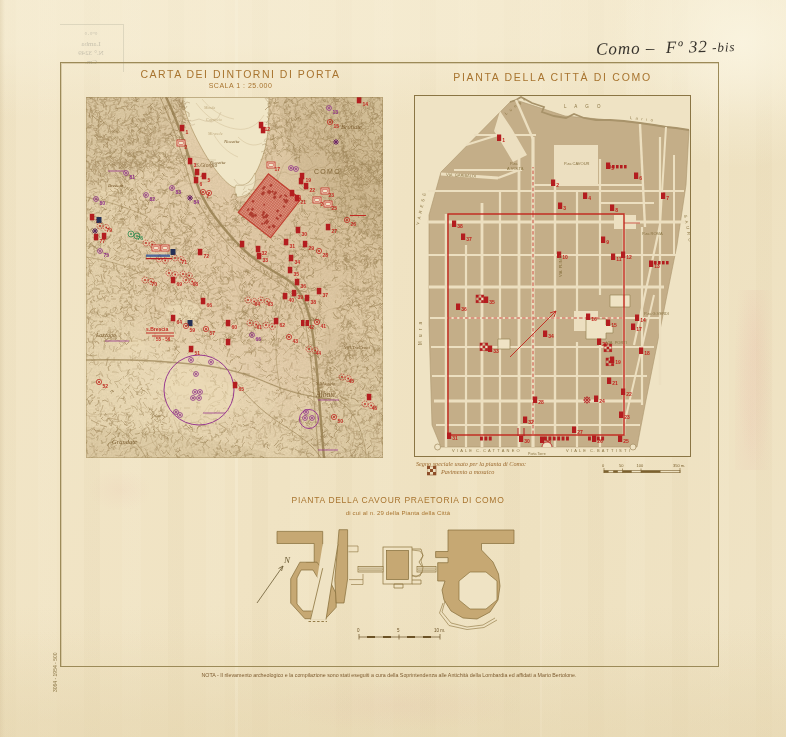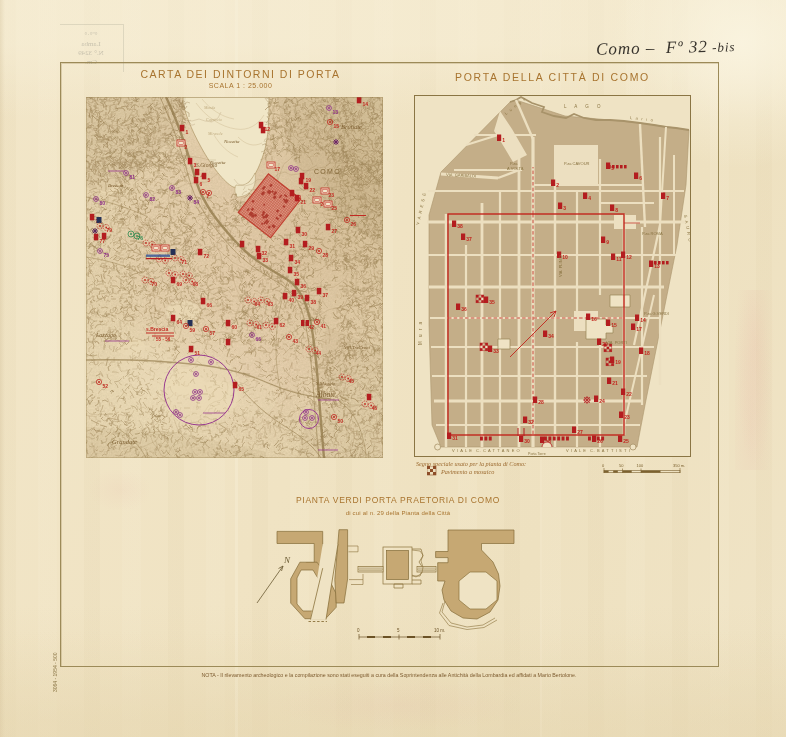--- a/index.html
+++ b/index.html
@@ -541,21 +541,21 @@
         <rect x="66" y="238.5" width="22" height="1" fill="#c22a22"></rect>
 <text x="70" y="243.5" font-size="4.6" fill="#c22a22" font-weight="bold">55 - 56</text>
 <rect x="60" y="157.5" width="24" height="2.4" fill="#3a5a9a" opacity="0.85"></rect>
 <rect x="60" y="161" width="26" height="1.2" fill="#b41d1f"></rect>
 <rect x="264" y="118" width="16" height="1" fill="#c22a22"></rect>
       </g>
 
  <rect x="0.35" y="0.35" width="296.3" height="360.3" fill="none" stroke="rgba(148,126,76,0.5)" stroke-width="0.7"></rect>
 </svg>
 
-<div class="abs" style="left:414px;top:71px;width:277px;text-align:center;color:#a8742f;font-size:10.5px;letter-spacing:1.7px;white-space:nowrap;">PORTA DELLA CITTÀ DI COMO</div>
+<div class="abs" style="left:414px;top:71px;width:277px;text-align:center;color:#a8742f;font-size:10.5px;letter-spacing:1.7px;white-space:nowrap;">PIANTA DELLA CITTÀ DI COMO</div>
 
 <svg class="abs" style="left:414px;top:95px;" width="277" height="362" viewBox="0 0 277 362">
  <rect x="0" y="0" width="277" height="362" fill="#efe3c4"></rect>
 
  <path d="M27,77 L96,7 L102,5 L151,21 L196,25 L226,28 L262,33 L275,35 L272,90 L263,150 L252,205 L243,250 L232,305 L223,352 L27,352 L18,330 L15,230 L15,120 Z" fill="#c4ae88" stroke="#ab966d" stroke-width="0.6"></path>
 
  <path d="M96,7 L102,5 L107,2 L118,8 L130,12 L128,17 L140,21 L152,23 L160,19 L170,23 L182,25 L196,25 L210,26 L226,28 L240,30 L252,32 L262,33 L275,35" fill="none" stroke="#a8936a" stroke-width="1.8"></path>
 
  <g stroke="#ecdfc0" fill="none">
 <line x1="32" y1="119" x2="32" y2="352" stroke-width="2.5"></line>
@@ -813,21 +813,21 @@
         <rect x="41" y="8.5" width="19.5" height="2.2"></rect>
  </g>
  <g fill="#7c6230" font-size="4">
   <text x="2" y="4.5">0</text>
         <text x="19" y="4.5">50</text>
         <text x="36.5" y="4.5">100</text>
         <text x="73" y="4.5">350 m.</text>
  </g>
 </svg>
 
-<div class="abs" style="left:248px;top:495px;width:300px;text-align:center;color:#a8742f;font-size:8.5px;letter-spacing:0.7px;white-space:nowrap;">PIANTA VERDI PORTA PRAETORIA DI COMO</div>
+<div class="abs" style="left:248px;top:495px;width:300px;text-align:center;color:#a8742f;font-size:8.5px;letter-spacing:0.7px;white-space:nowrap;">PIANTA DELLA CAVOUR PRAETORIA DI COMO</div>
 
 <div class="abs" style="left:248px;top:510px;width:300px;text-align:center;color:#a8742f;font-size:6px;letter-spacing:0.2px;white-space:nowrap;">di cui al n. 29 della Pianta della Città</div>
 
 <svg class="abs" style="left:255px;top:524px;" width="270" height="122" viewBox="0 0 270 122">
  <g fill="#c6a873" stroke="#846c38" stroke-width="0.7">
 
   <path d="M22,7.4 L67.7,7.4 L67.7,44.2 L51.3,44.2 L51.3,38.5 L59.2,38.5 L59.2,19.5 L22,19.5 Z"></path>
 
   <path d="M44.9,38.2 L62,38.2 L73.4,54.1 L81.2,69.8 L81.2,83.3 L70.6,94.7 L49.9,94.7 L35.7,79.1 L35.7,54.8 Z M46,46 L42,54 L42,80 L48,87 L58,87 L64,80 L64,56 L58,46 Z" fill-rule="evenodd"></path>
 

